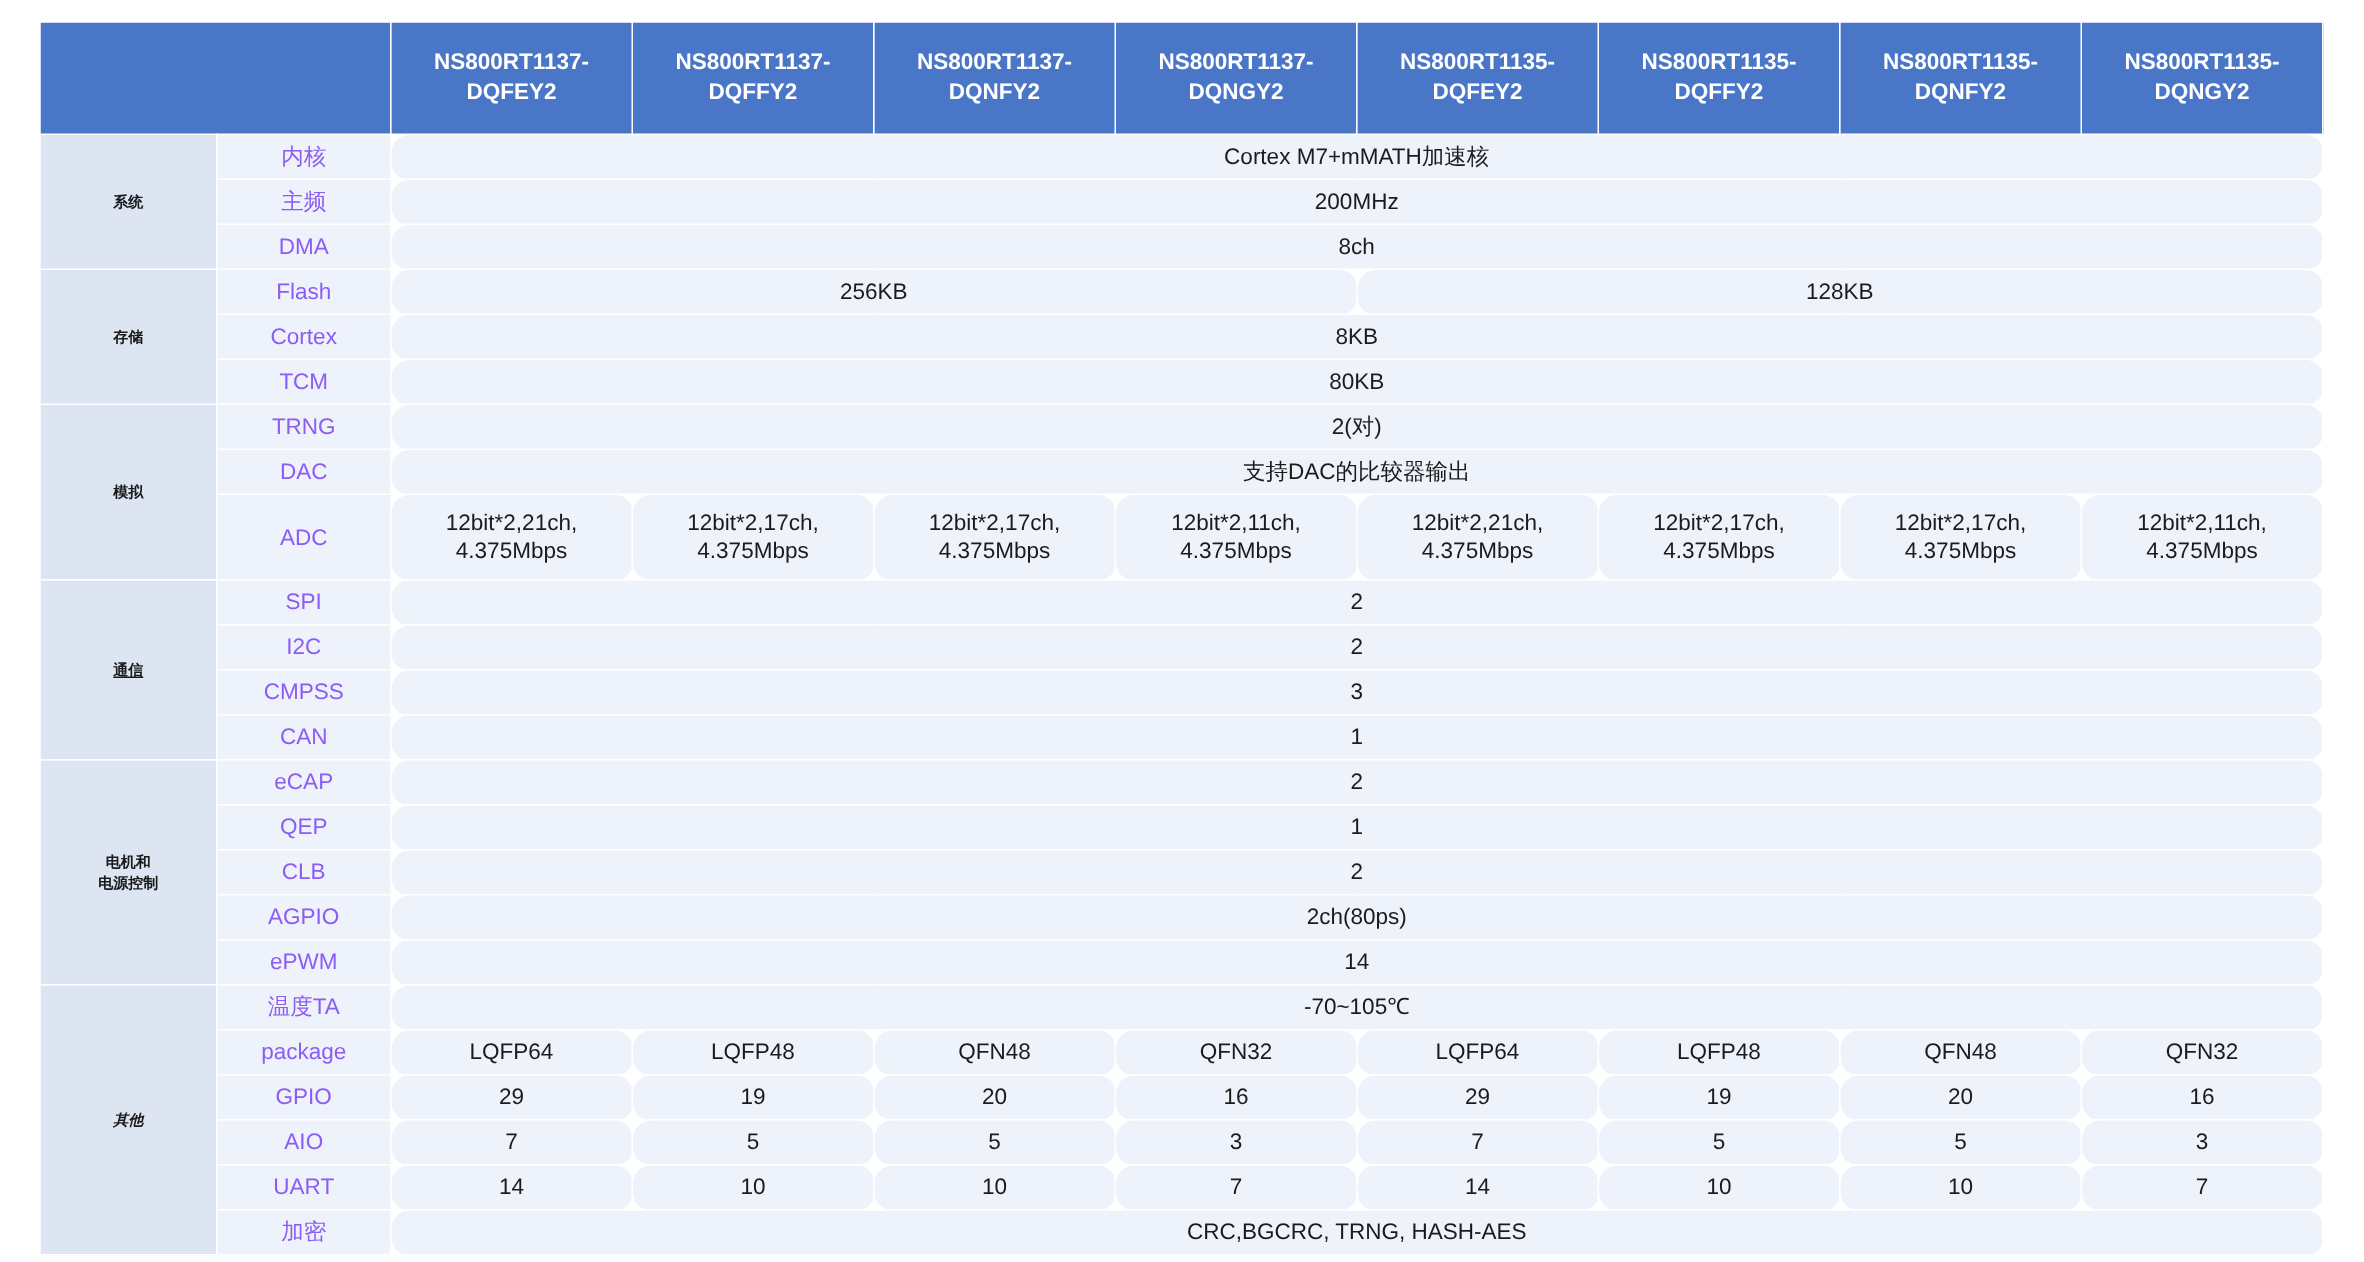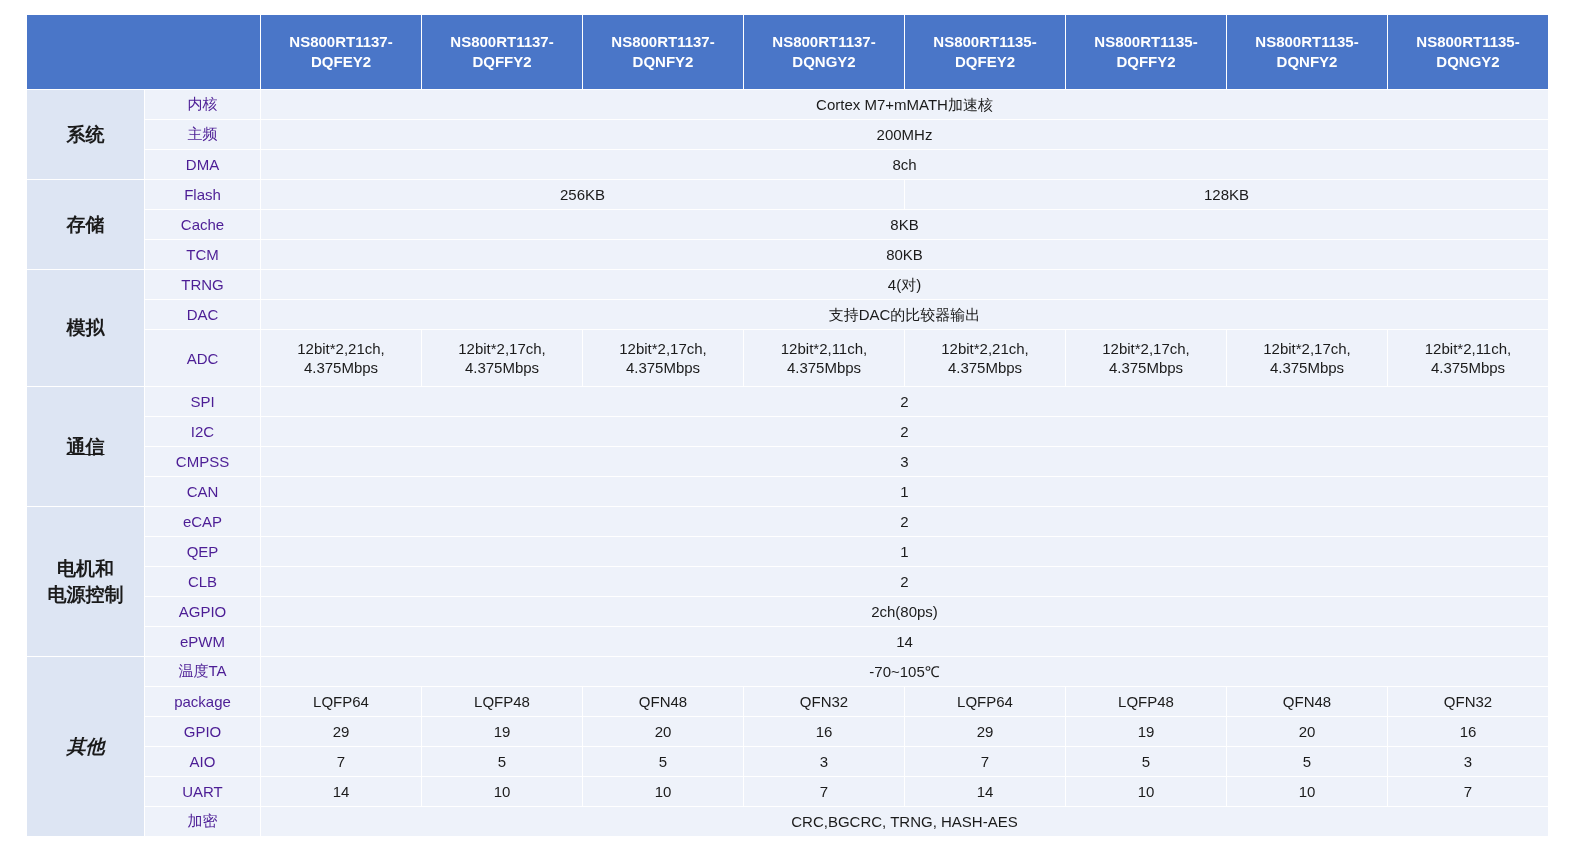--- a/index.html
+++ b/index.html
@@ -38,35 +38,36 @@
     height: 74px;
     line-height: 1.35;
     padding: 0 6px;
   }
   th.corner {
     background: #4a76c8;
   }
   td.group {
     background: #dde5f3;
     font-weight: bold;
-    font-size: 19px;
+    font-size: 10px;
     color: #1b1b1b;
   }
   td.param {
     background: #eef2fa;
     font-size: 15px;
-    color: #4c1d95;
+    color: #8b5cf6;
   }
   td.val {
     background: #eef2fa;
     font-size: 15px;
     color: #1b1b1b;
     height: 29px;
     line-height: 1.3;
     padding: 3px 4px;
+    border-radius: 12px;
   }
   td.val.tall {
     height: 56px;
   }
   .col-group { width: 118px; }
   .col-param { width: 116px; }
   .col-dev { width: 161px; }
 </style>
 </head>
 <body>
@@ -112,31 +113,31 @@
           <td class="param">DMA</td>
           <td class="val" colspan="8">8ch</td>
         </tr>
         <tr>
           <td class="group" rowspan="3" style="white-space: pre-line;">存储</td>
           <td class="param">Flash</td>
           <td class="val" colspan="4">256KB</td>
           <td class="val" colspan="4">128KB</td>
         </tr>
         <tr>
-          <td class="param">Cache</td>
+          <td class="param">Cortex</td>
           <td class="val" colspan="8">8KB</td>
         </tr>
         <tr>
           <td class="param">TCM</td>
           <td class="val" colspan="8">80KB</td>
         </tr>
         <tr>
           <td class="group" rowspan="3" style="white-space: pre-line;">模拟</td>
           <td class="param">TRNG</td>
-          <td class="val" colspan="8">4(对)</td>
+          <td class="val" colspan="8">2(对)</td>
         </tr>
         <tr>
           <td class="param">DAC</td>
           <td class="val" colspan="8">支持DAC的比较器输出</td>
         </tr>
         <tr>
           <td class="param">ADC</td>
           <td class="val tall" colspan="1">12bit*2,21ch, 4.375Mbps</td>
           <td class="val tall" colspan="1">12bit*2,17ch, 4.375Mbps</td>
           <td class="val tall" colspan="1">12bit*2,17ch, 4.375Mbps</td>

